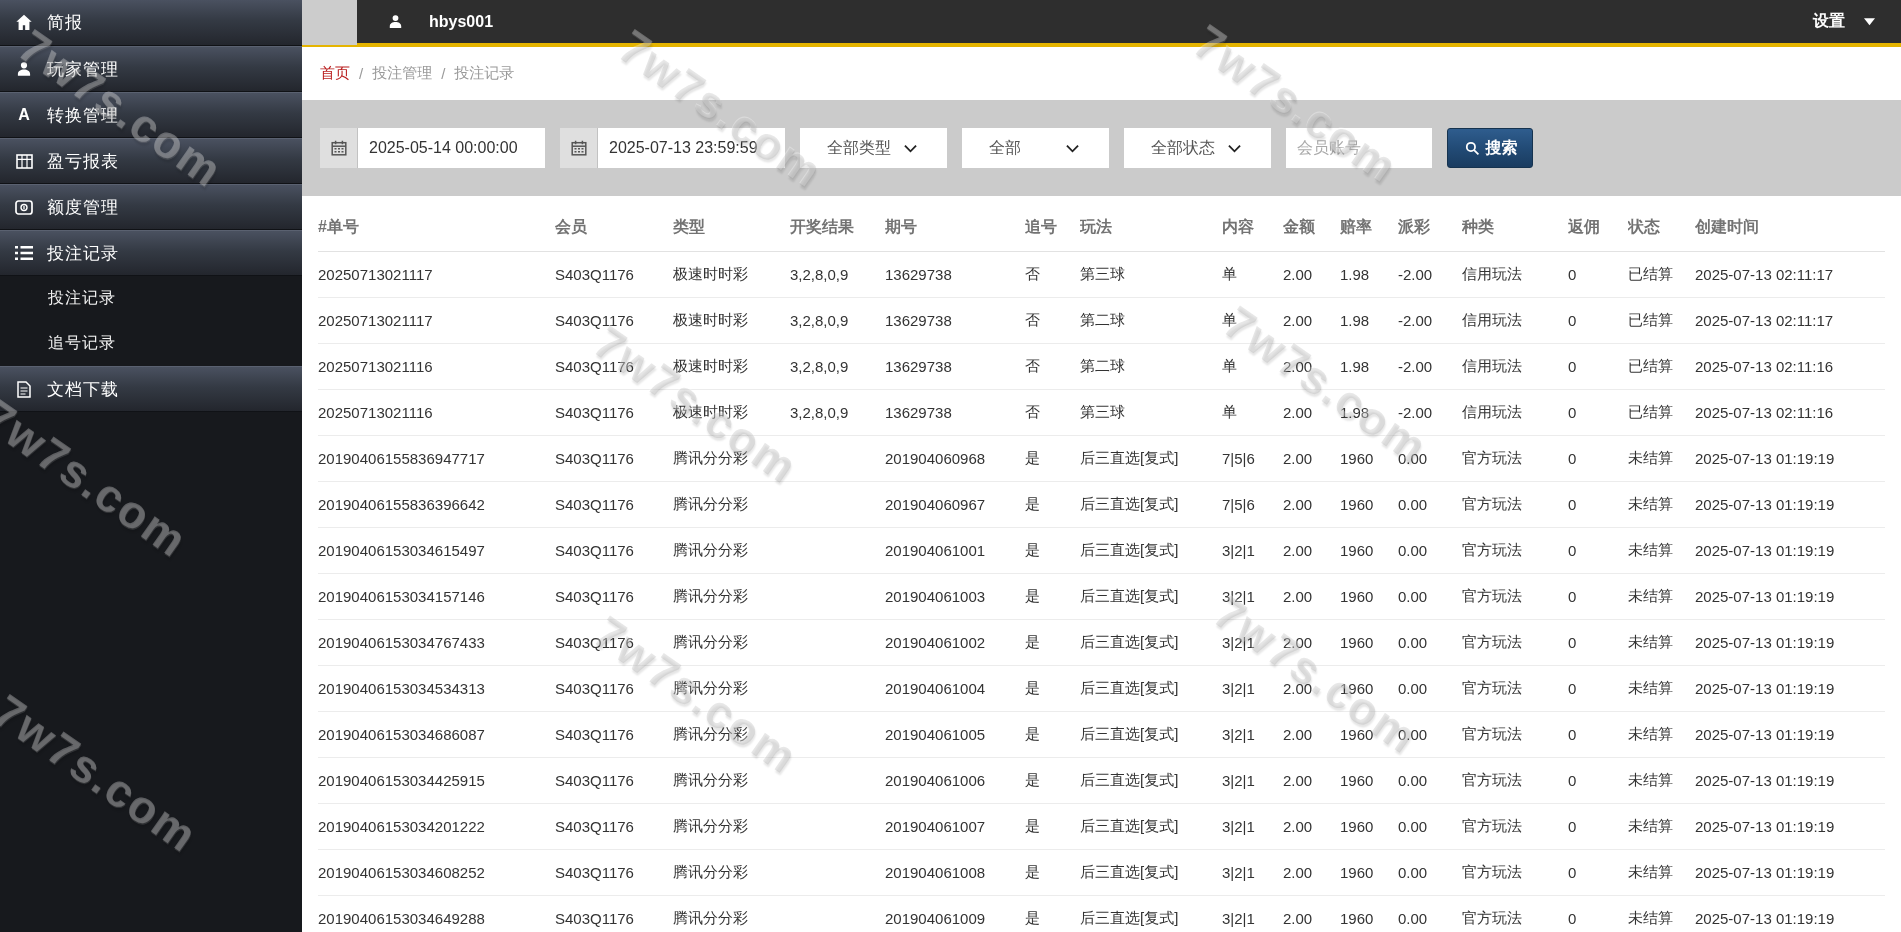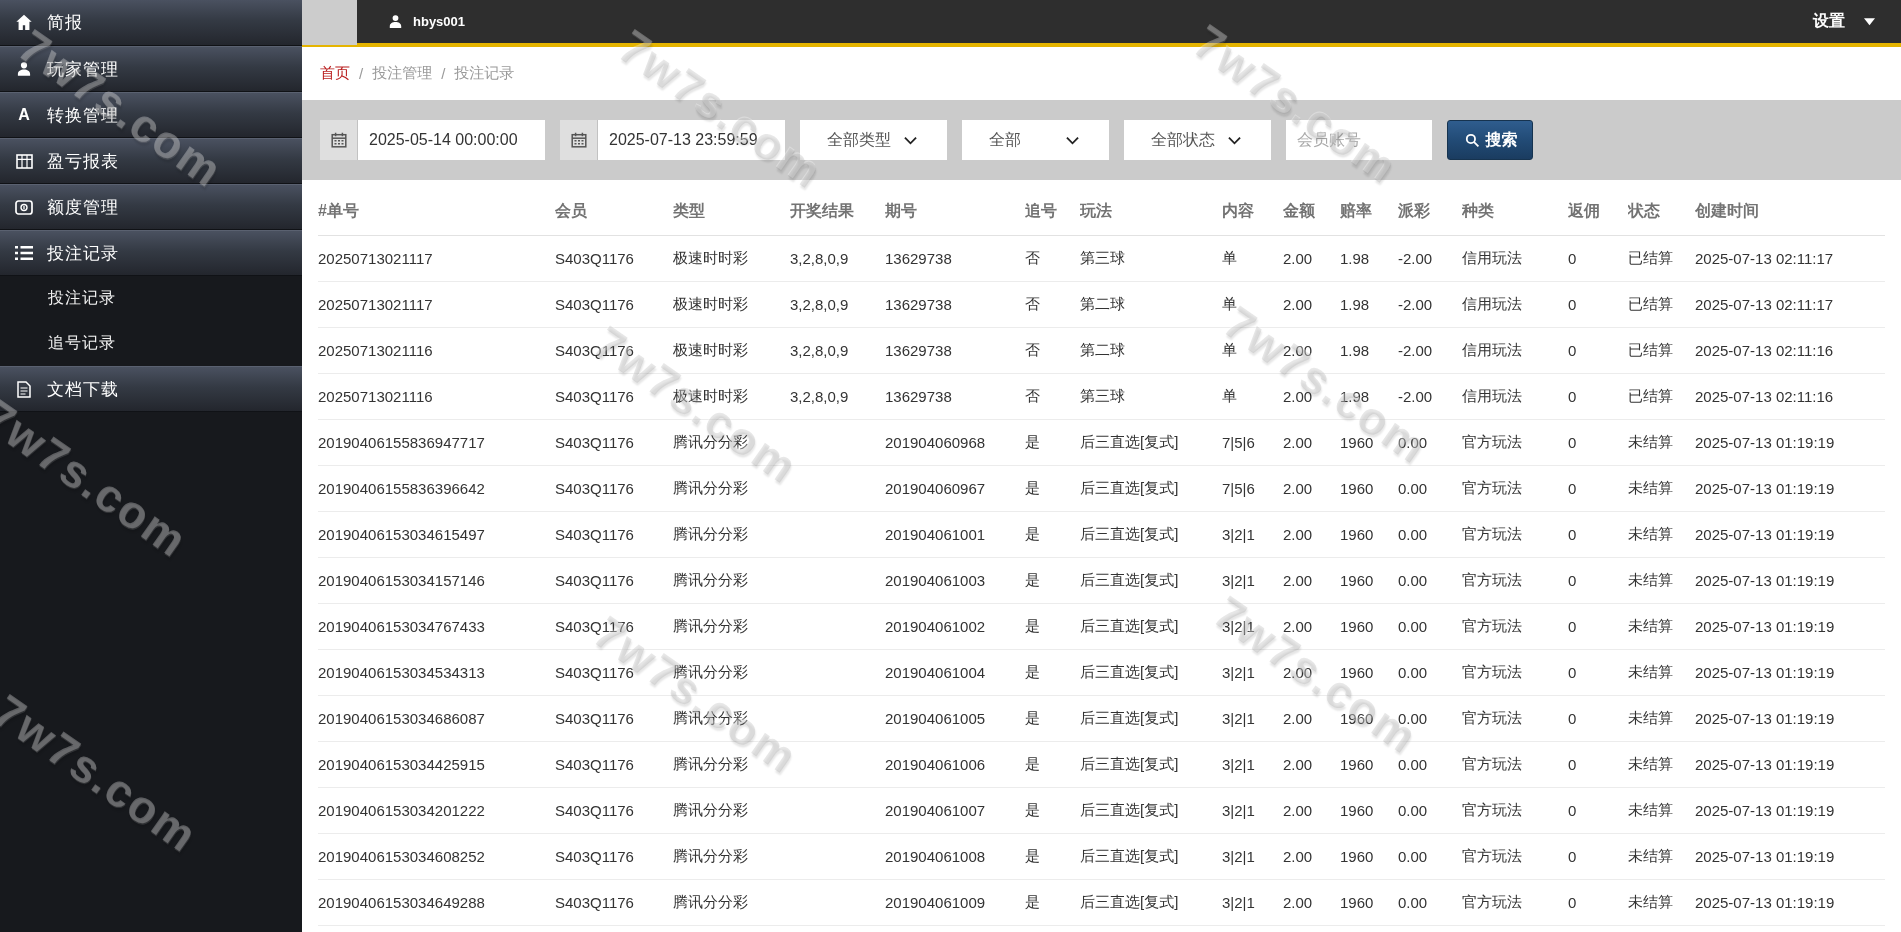--- a/index.html
+++ b/index.html
@@ -17,30 +17,30 @@
     background:#17191d; cursor:pointer; font-size:16px; letter-spacing:1px; }
   .icon-box { width:20px; height:18px; display:flex; align-items:center; justify-content:center; }
   .icon-box svg { display:block; }
   .icon-letter { font-size:16px; font-weight:bold; color:#fff; line-height:1; }
 
   
   .main { flex:1; display:flex; flex-direction:column; min-width:0; }
 
   .topbar { height:47px; background:#2e2e2e; border-bottom:4px solid #e5b400; display:flex; align-items:center; position:relative; }
   .toggle-block { width:55px; height:47px; background:#ccc; cursor:pointer; }
-  .user-chip { display:flex; align-items:center; gap:8px; color:#fff; font-size:13px; font-weight:bold; margin-left:28px; cursor:pointer; }
+  .user-chip { display:flex; align-items:center; gap:24px; color:#fff; font-size:16px; font-weight:bold; margin-left:28px; cursor:pointer; }
   .settings { margin-left:auto; margin-right:22px; color:#fff; font-size:16px; font-weight:bold; display:flex; align-items:center; gap:14px; cursor:pointer; }
 
   .breadcrumb { height:53px; background:#fff; display:flex; align-items:center; padding-left:18px; font-size:15px; }
   .breadcrumb .bc-home { color:#b91c1c; cursor:pointer; }
   .breadcrumb .bc-link { color:#9a9a9a; cursor:pointer; }
   .breadcrumb .bc-cur { color:#9a9a9a; }
   .breadcrumb .sep { color:#9a9a9a; margin:0 9px; }
 
-  .filterbar { height:80px; background:#cbcbcb; display:flex; align-items:center; padding-left:18px; gap:15px; }
+  .filterbar { height:96px; background:#cbcbcb; display:flex; align-items:center; padding-left:18px; gap:15px; }
   .fgroup { display:flex; height:40px; }
   .faddon { width:38px; background:#dfdfdf; display:flex; align-items:center; justify-content:center; border-right:1px solid #c2c2c2; cursor:pointer; }
   .finput { width:187px; height:40px; border:none; background:#fff; padding:0 11px; font-size:16px; color:#333;
     font-family:"Liberation Sans","DejaVu Sans",sans-serif; }
   .fselect { width:147px; height:40px; background:#fff; display:flex; align-items:center; justify-content:space-between;
     padding:0 27px; font-size:16px; color:#555; cursor:pointer; }
   .fmember { width:146px; height:40px; border:none; background:#fff; padding:14px 11px; font-size:16px; color:#333;
     font-family:"Liberation Sans","DejaVu Sans",sans-serif; }
   .fmember::placeholder { color:#a9a9a9; }
   .fsearch { width:86px; height:40px; border:1px solid #16334f; border-radius:3px; cursor:pointer;

